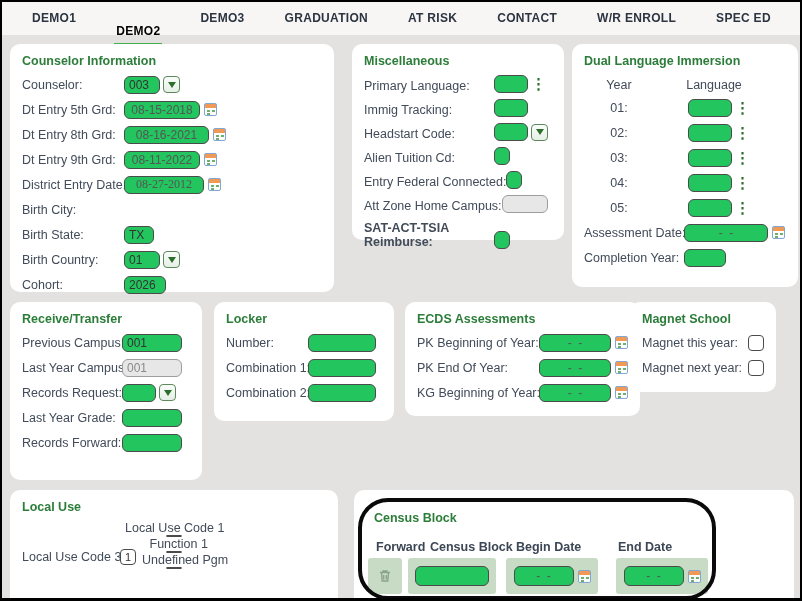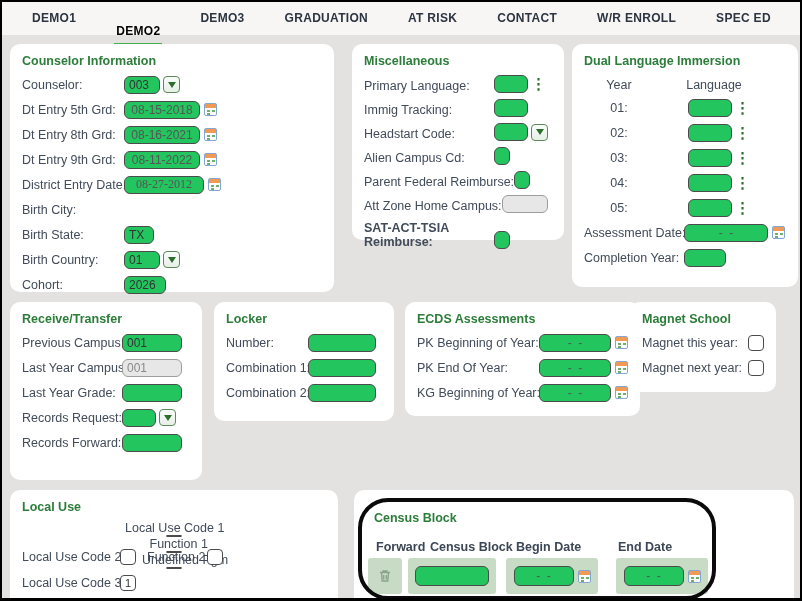--- a/index.html
+++ b/index.html
@@ -66,21 +66,21 @@
           <span class="tri"></span>
         </span>
     </div>
     <div class="row">
       <span class="lbl" style="width:102px">Dt Entry 5th Grd:</span>
       <input class="inp ctr" style="width: 76px;" value="08-15-2018">
       <span class="cal"></span>
     </div>
     <div class="row">
       <span class="lbl" style="width:102px">Dt Entry 8th Grd:</span>
-      <input class="inp ctr" style="width: 76px;" value="08-16-2021">
+      <input class="inp ctr" style="width: 85px;" value="08-16-2021">
       <span class="cal"></span>
     </div>
     <div class="row">
       <span class="lbl" style="width:102px">Dt Entry 9th Grd:</span>
       <input class="inp ctr" style="width: 76px;" value="08-11-2022">
       <span class="cal"></span>
     </div>
     <div class="row">
       <span class="lbl" style="width:102px">District Entry Date:</span>
       <input class="inp ctr" style="width: 80px; font-family: Liberation Serif, serif;" value="08-27-2012">
@@ -124,27 +124,27 @@
     <div class="mrow">
       <span class="lbl">Headstart Code:</span>
       <span class="mctl">
           <input class="inp" style="width: 34px;" value="">
           <span class="dd">
             <span class="tri"></span>
           </span>
         </span>
     </div>
     <div class="mrow">
-      <span class="lbl">Alien Campus Cd:</span>
+      <span class="lbl">Alien Tuition Cd:</span>
       <span class="mctl">
           <input class="inp" style="width: 16px; padding: 0px 2px;" value="">
         </span>
     </div>
     <div class="mrow">
-      <span class="lbl">Parent Federal Reimburse:</span>
+      <span class="lbl">Entry Federal Connected:</span>
       <span class="mctl">
           <input class="inp" style="width: 16px; padding: 0px 2px;" value="">
         </span>
     </div>
     <div class="mrow">
       <span class="lbl">Att Zone Home Campus:</span>
       <span class="mctl">
           <input class="inp dis" style="width: 46px;" value="">
         </span>
     </div>
@@ -202,31 +202,31 @@
     <div class="stitle">Receive/Transfer</div>
     <div class="row">
       <span class="lbl" style="width:100px">Previous Campus:</span>
       <input class="inp" style="width: 60px;" value="001">
     </div>
     <div class="row">
       <span class="lbl" style="width:100px">Last Year Campus:</span>
       <input class="inp dis" style="width: 60px;" value="001">
     </div>
     <div class="row">
-      <span class="lbl" style="width:100px">Last Year Grade:</span>
-      <input class="inp" style="width: 60px;" value="">
-    </div>
-    <div class="row">
       <span class="lbl" style="width:100px">Records Request:</span>
       <input class="inp" style="width: 34px;" value="">
       <span class="dd">
           <span class="tri"></span>
         </span>
     </div>
     <div class="row">
+      <span class="lbl" style="width:100px">Last Year Grade:</span>
+      <input class="inp" style="width: 60px;" value="">
+    </div>
+    <div class="row">
       <span class="lbl" style="width:100px">Records Forward:</span>
       <input class="inp" style="width: 60px;" value="">
     </div>
   </div>
 
   <div class="card" style="left:212px;top:300px;width:180px;height:119px;">
     <div class="stitle">Locker</div>
     <div class="row">
       <span class="lbl" style="width:82px">Number:</span>
       <input class="inp" style="width: 68px;" value="">
@@ -273,26 +273,20 @@
   </div>
 
   <div class="card" style="left:8px;top:488px;width:328px;height:160px;">
     <div class="stitle">Local Use</div>
     <div class="row" style="height:20px;flex-direction:column;">
       <span class="lbl" style="width:98px">Local Use Code 1</span>
       <span class="chk"></span>
       <span class="lbl" style="width:60px;margin-left:11px">Function 1</span>
       <span class="chk"></span>
       <span class="lbl" style="width:88px;margin-left:24px">Undefined Pgm</span>
-      <span class="chk"></span>
-    </div>
-    <div class="row" style="height:20px;">
-      <span class="lbl" style="width:98px">Local Use Code 2</span>
-      <span class="chk"></span>
-      <span class="lbl" style="width:60px;margin-left:11px">Function 2</span>
       <span class="chk"></span>
     </div>
     <div class="row" style="height:20px;align-items:center;">
       <span class="lbl" style="width:98px">Local Use Code 3</span>
       <span class="chk">1</span>
     </div>
     <div class="row" style="height:20px;">
       <span class="lbl" style="width:98px"></span>
 
     </div>

